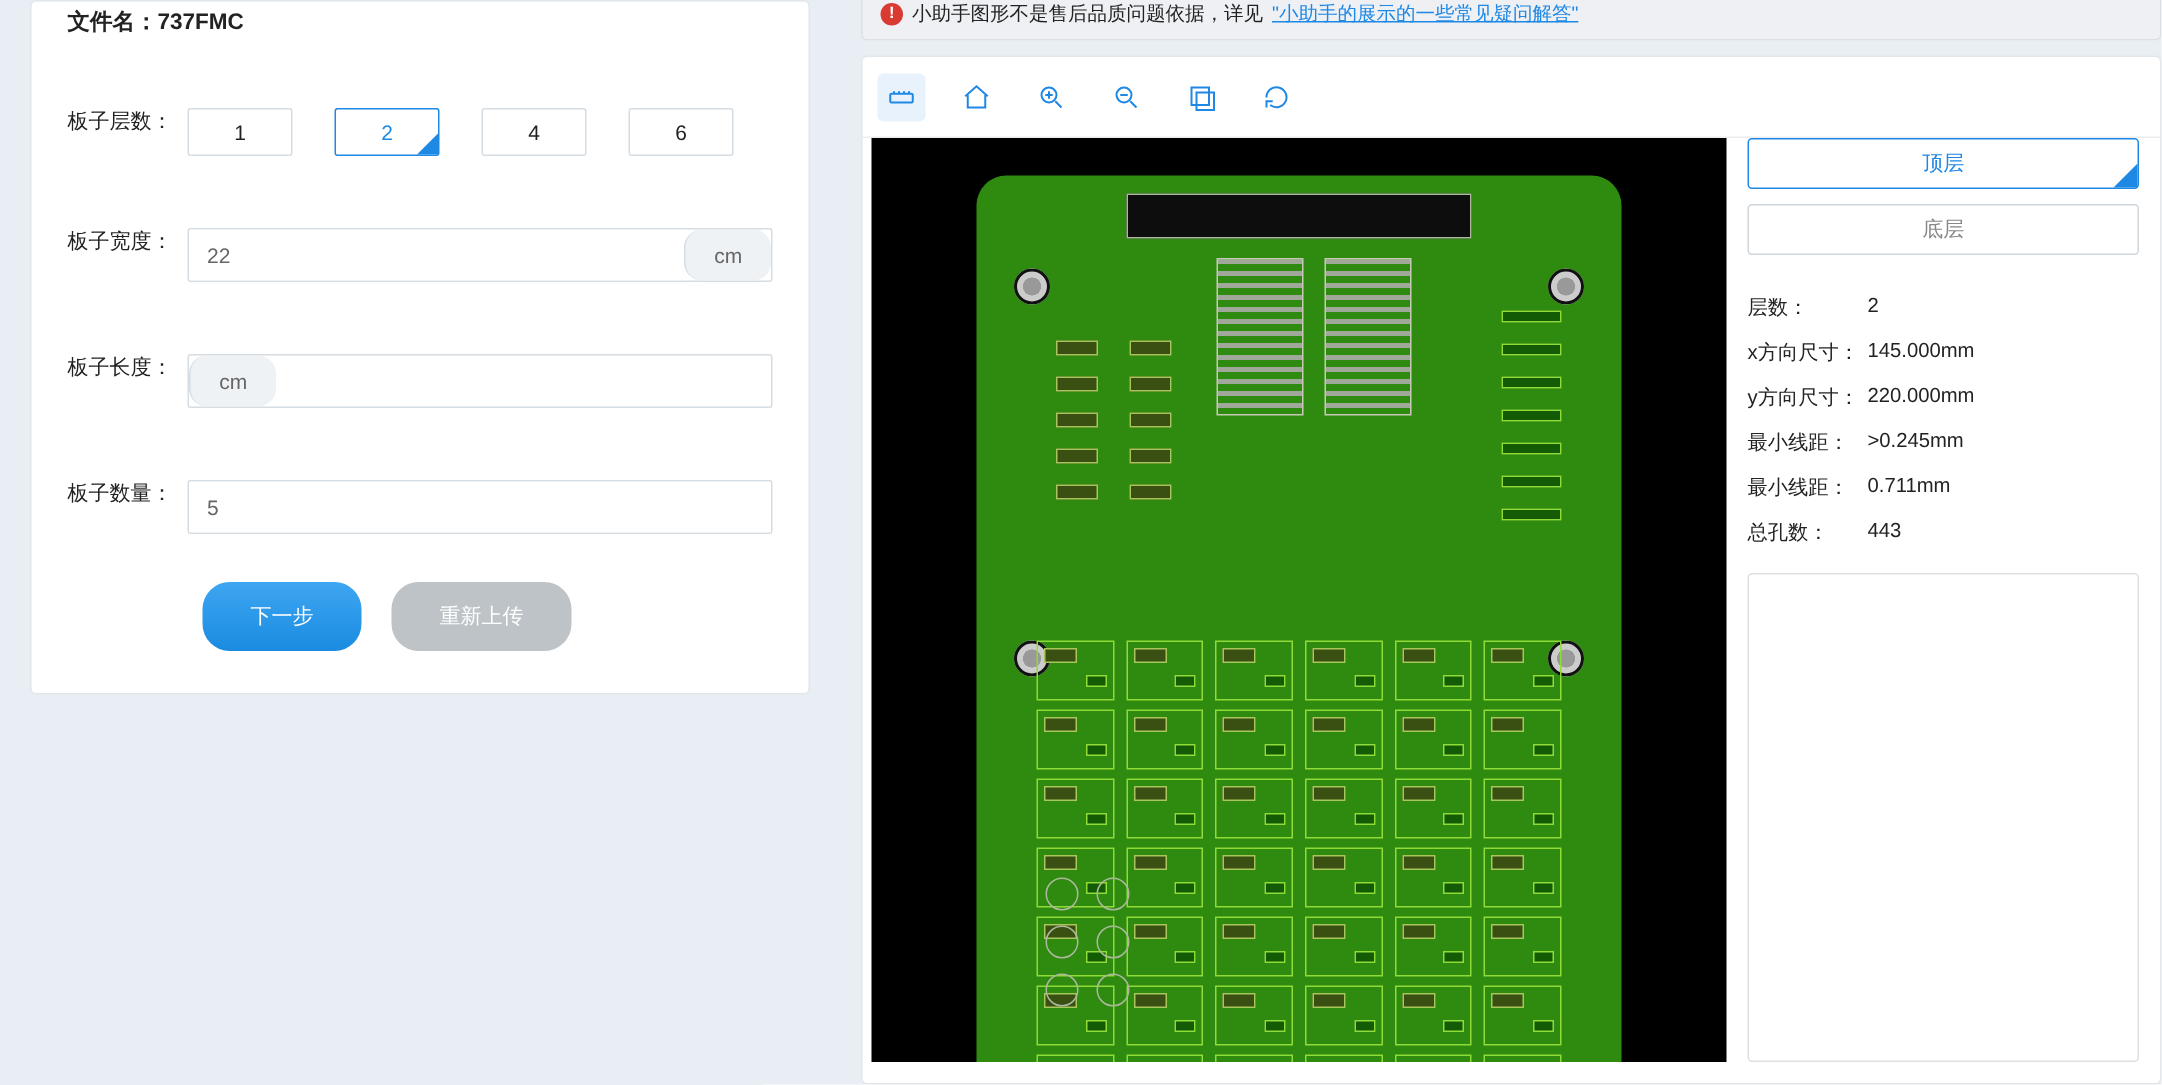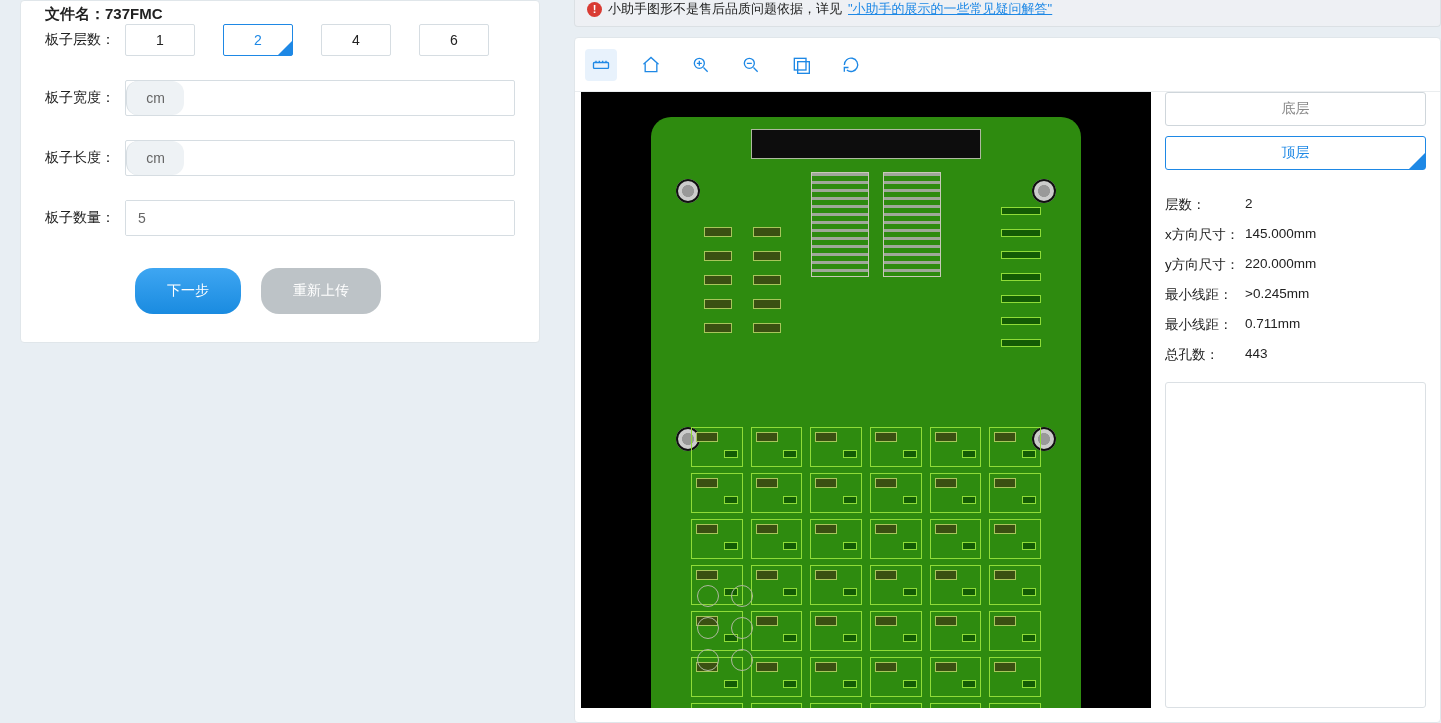--- a/index.html
+++ b/index.html
@@ -32,22 +32,22 @@
     font-weight: 700;
     margin-top: 2px;
   }
   .parse-line {
     font-size: 15px;
     margin-top: 32px;
     margin-bottom: 18px;
   }
   .field-row {
     display: flex;
-    align-items: center;
     margin-bottom: 24px;
+    margin-top: 48px;
   }
   .field-label {
     width: 80px;
     flex: 0 0 auto;
     font-size: 14px;
     color: #222;
   }
   .layer-opts { display: flex; gap: 28px; }
   .layer-btn {
     width: 70px; height: 32px;
@@ -327,20 +327,21 @@
         <div class="layer-btn">1</div>
         <div class="layer-btn selected">2</div>
         <div class="layer-btn">4</div>
         <div class="layer-btn">6</div>
       </div>
     </div>
 
     <div class="field-row">
       <div class="field-label">板子宽度：</div>
       <div class="input-wrap">
+        <input type="text" value="22" style="">
         <div class="input-unit">cm</div>
       </div>
     </div>
 
     <div class="field-row">
       <div class="field-label">板子长度：</div>
       <div class="input-wrap">
         <div class="input-unit">cm</div>
       </div>
     </div>
@@ -505,22 +506,22 @@
           <div class="led-circle" style="left:46px; top:468px;"></div>
           <div class="led-circle" style="left:80px; top:468px;"></div>
           <div class="led-circle" style="left:46px; top:500px;"></div>
           <div class="led-circle" style="left:80px; top:500px;"></div>
           <div class="led-circle" style="left:46px; top:532px;"></div>
           <div class="led-circle" style="left:80px; top:532px;"></div>
         </div>
       </div>
 
       <div class="info-col">
+        <div class="layer-tab active">顶层</div>
         <div class="layer-tab inactive">底层</div>
-        <div class="layer-tab active">顶层</div>
 
         <div class="meta-list">
           <div class="meta-row">
               <span class="meta-key">层数：</span>
               <span class="meta-val">2</span>
             </div>
           <div class="meta-row">
               <span class="meta-key">x方向尺寸：</span>
               <span class="meta-val">145.000mm</span>
             </div>

